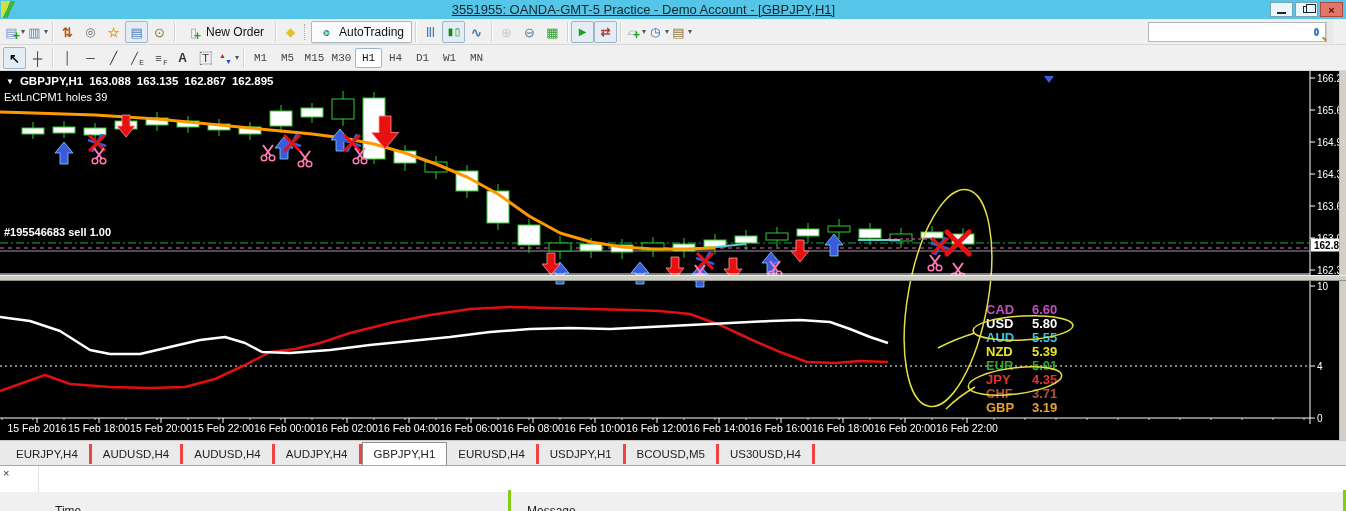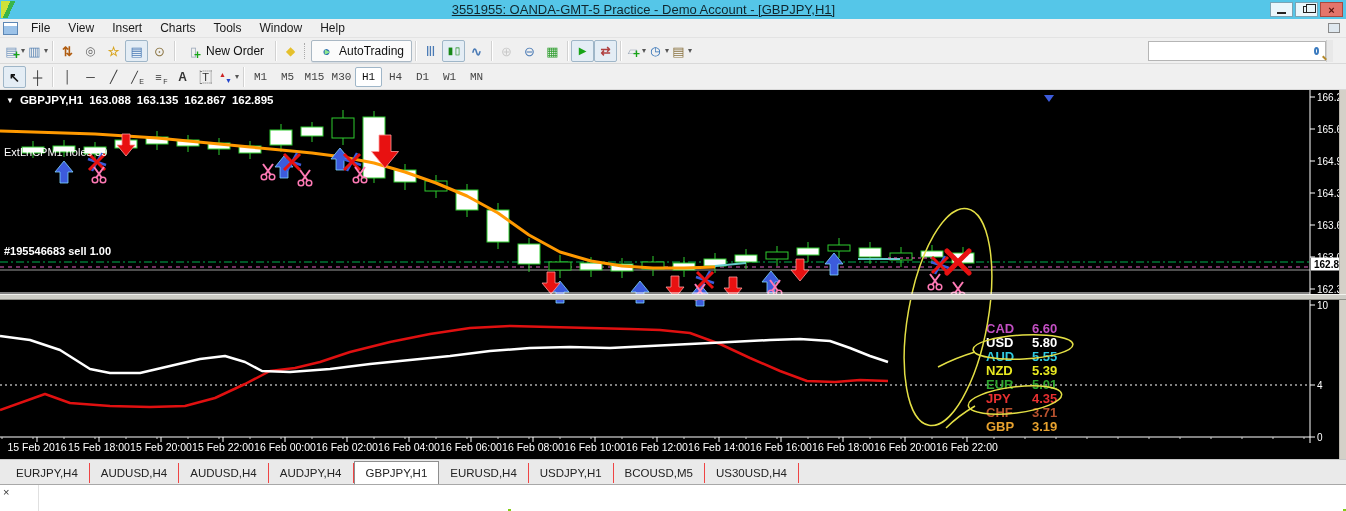--- a/index.html
+++ b/index.html
@@ -45,29 +45,29 @@
   .mag:after { content:""; position:absolute; width:5px; height:2px; background:#b58a2a; transform:rotate(45deg); left:6px; top:8px; }
   .overflow-strip { width:7px; height:22px; border-left:1px solid #cfcfcf; background:#e8e8e8; margin-right:1px; }
 
   
   .chart { position:relative; width:1346px; height:369px; background:#000; overflow:hidden; }
   .chart svg { position:absolute; left:0; top:0; z-index:1; }
   svg text { font-family:"Liberation Sans",sans-serif; }
   .overlay { position:absolute; z-index:2; color:#fff; white-space:nowrap; }
   .sym-line { left:6px; top:4px; font-size:11.5px; font-weight:bold; display:flex; gap:6px; align-items:center; }
   .sym-line .tri { font-size:8px; }
-  .ind1-lbl { left:4px; top:20px; font-size:11px;margin-top:36px; }
+  .ind1-lbl { left:4px; top:20px; font-size:11px; }
   .order-lbl { left:4px; top:155px; font-size:11px;font-weight:bold; }
   .sub-lbl { left:3px; top:212px; font-size:10.5px; }
   .pane-sep { position:absolute; left:0; top:204px; width:1346px; height:6px; z-index:3; background:#cdcdc6; border-top:1px solid #f2f2ee; border-bottom:1px solid #8f8f88; }
   .right-strip { position:absolute; right:0; top:0; width:7px; height:369px; background:#d4d0c8; border-left:1px solid #b9b5ad; z-index:2; }
 
   
   .tabsbar { height:25px; background:#eaeaea; border-top:1px solid #c8c8c8; display:flex; align-items:flex-end; padding-left:5px; }
-  .tab { height:20px; display:flex; align-items:center; padding:0 11px; font-size:11.5px; color:#222; border-right:1px solid #ef4444; background:transparent; margin-bottom:1px; }
+  .tab { height:20px; display:flex; align-items:center; padding:0 11px; font-size:11.5px; color:#222; border-right:3px solid #ef4444; background:transparent; margin-bottom:1px; }
   .tab.active { background:#fff; border:1px solid #8e8e8e; border-bottom:0; height:23px; margin-bottom:0; }
 
   
   .terminal { position:relative; height:27px; background:#fff; border-top:1px solid #a8a8a8; font-size:12px; color:#222; }
   .term-close { position:absolute; left:3px; top:0px; font-size:11px; color:#333; line-height:14px; }
   .term-header { position:absolute; left:38px; top:0; right:0; bottom:0; display:flex; border-left:1px solid #e0e0e0; }
   .th-cell { padding:14px 0 0 16px; border-right:3px solid #84cc16; height:100%;margin-top:24px; }
   .th-time { width:472px; }
   .th-msg { flex:1; }
 </style>
@@ -85,33 +85,20 @@
         </div>
       <div class="wbtn">
           <span class="rest-glyph"></span>
         </div>
       <div class="wbtn close">
           <span>×</span>
         </div>
     </div>
   </div>
 
-  <div class="menubar">
-    <div class="menu-doc-icon"></div>
-    <div id="menu-items" style="display:flex">
-        <div class="menu-item">File</div>
-        <div class="menu-item">View</div>
-        <div class="menu-item">Insert</div>
-        <div class="menu-item">Charts</div>
-        <div class="menu-item">Tools</div>
-        <div class="menu-item">Window</div>
-        <div class="menu-item">Help</div>
-      </div>
-    <div class="menu-right-icon"></div>
-  </div>
 
   <div class="toolbar" id="toolbar1">
       <div class="tbtn">
         <span class="icon">
           <span style="color: rgb(122, 154, 192); font-size: 13px; transform: translate(calc(-50% + 0px), calc(-50% + 0px));">▤</span>
           <span style="color: rgb(23, 164, 23); font-size: 12px; font-weight: bold; transform: translate(calc(-50% + 5px), calc(-50% + 4px));">+</span>
         </span>
         <span class="caret">▾</span>
       </div>
       <div class="tbtn">

